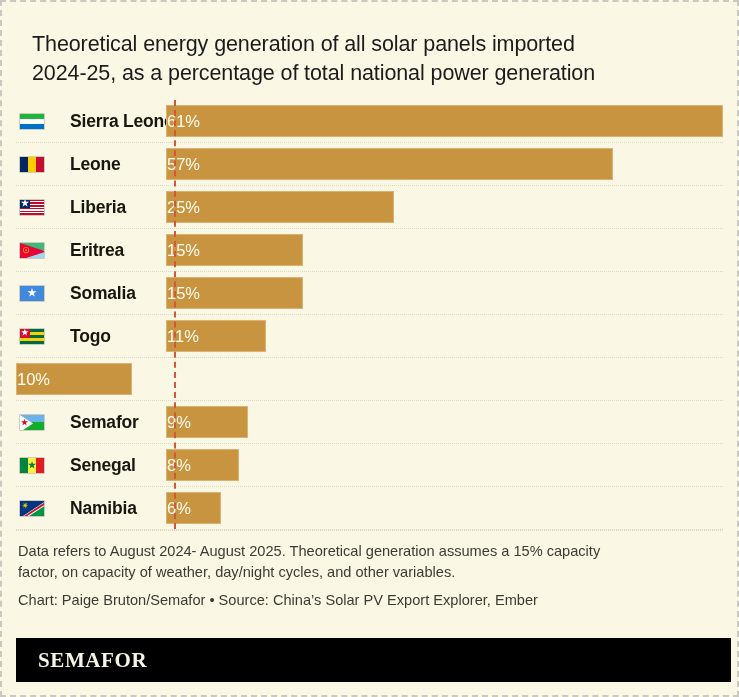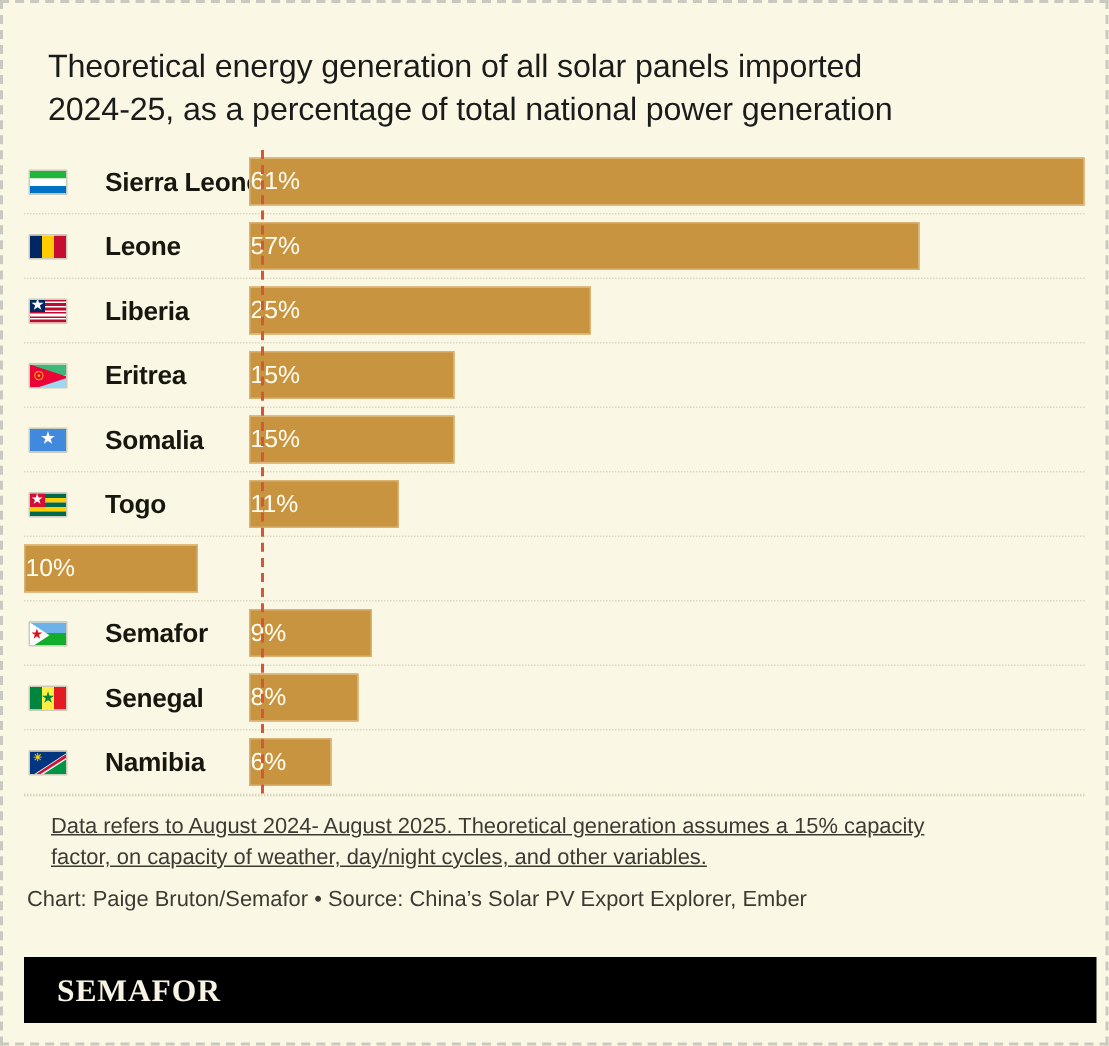--- a/index.html
+++ b/index.html
@@ -122,22 +122,21 @@
   }
 
   
   .notes{
     padding:10px 16px 0 16px;
   }
   .note{
     font-size:14.6px;
     line-height:1.42;
     color:#3b3b33;
-    margin:0 0 9px 16px;
-    text-decoration:underline;
+    margin:0 0 9px 0;
   }
   .note .nl{display:block;white-space:nowrap;}
   .credit{
     font-size:14.6px;
     color:#3b3b33;
     margin:0;
     white-space:nowrap;
   }
 
   

